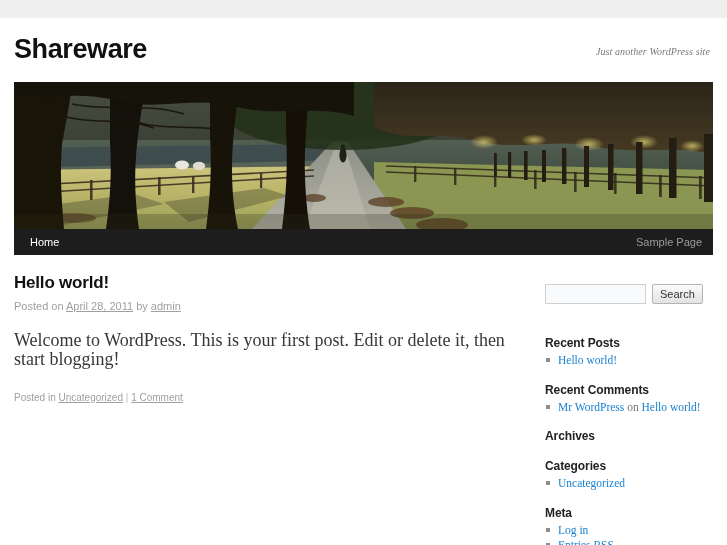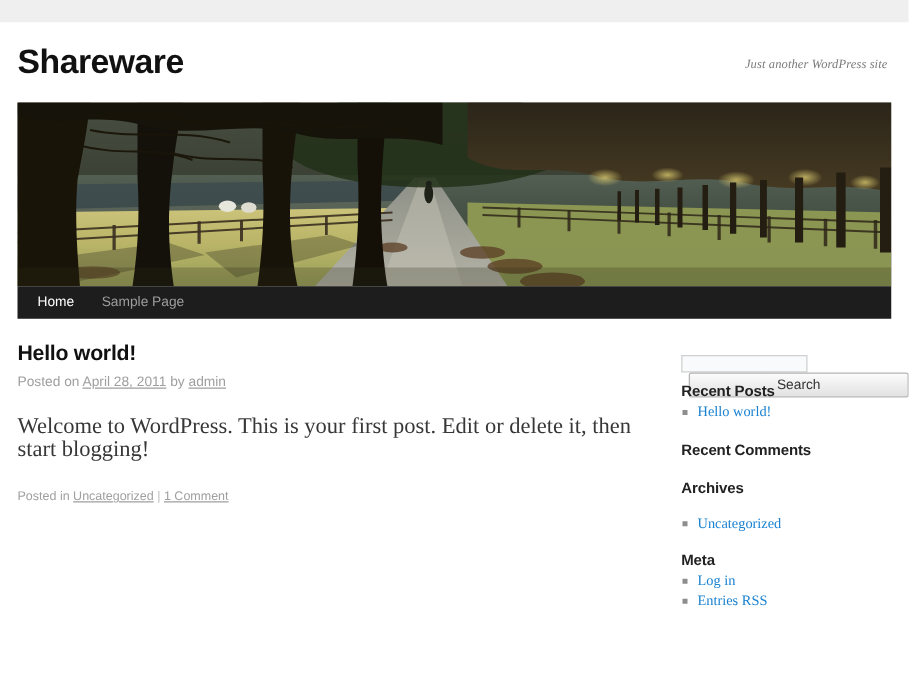--- a/index.html
+++ b/index.html
@@ -44,21 +44,21 @@
     background: #2f2a20;
   }
   .hdr-svg { display:block; width: 699px; height: 147px; }
 
   
   .main-nav {
     position: absolute; left: 14px; top: 229px;
     width: 699px; height: 26px;
     background: #1d1d1d;
   }
-  .nav-list { list-style: none; margin: 0; padding: 0; display: flex; height: 26px; }
+  .nav-list { list-style: none; margin: 0; padding: 0; display: flex; height: 26px; justify-content: space-between; }
   .nav-item {
     display: flex; align-items: center;
     padding: 0 11px;
     font-size: 11px; color: #9c9c9c; cursor: pointer;
     white-space: nowrap;
   }
   .nav-item:first-child { padding-left: 16px; }
   .nav-item.current { color: #ffffff; }
 
   
@@ -81,21 +81,21 @@
   .entry-footer {
     margin-top: 21px; font-size: 10px; color: #9f9f9f; line-height: 15px;
   }
   .entry-footer a { color: #9f9f9f; text-decoration: underline; }
   .sep { color: #bdbdbd; }
 
   
   .sidebar {
     position: absolute; left: 545px; top: 284px; width: 182px;
   }
-  .search-form { display: flex; align-items: stretch; height: 20px; margin-bottom: 1px; flex-direction: column; }
+  .search-form { display: flex; align-items: stretch; height: 20px; margin-bottom: 31px; }
   .search-field {
     width: 101px; height: 20px;
     border: 1px solid #d0d0d0;
     background: #f8fafb;
     font-family: "Liberation Sans", sans-serif;
     font-size: 11px; color: #444; padding: 0 4px;
     outline: none;
   }
   .search-submit {
     margin-left: 6px; height: 20px; padding: 0 7px;
@@ -322,27 +322,33 @@
       <h3 class="widget-title">Recent Posts</h3>
       <ul class="widget-list">
         <li>
           <a href="#">Hello world!</a>
         </li>
       </ul>
     </div>
 
     <div class="widget">
       <h3 class="widget-title">Recent Comments</h3>
+      <ul class="widget-list">
+        <li>
+          <a href="#">Mr WordPress</a><span class="plain"> on </span><a href="#">Hello world!</a>
+        </li>
+      </ul>
     </div>
 
     <div class="widget">
       <h3 class="widget-title">Archives</h3>
     </div>
 
     <div class="widget">
+      <h3 class="widget-title">Categories</h3>
       <ul class="widget-list">
         <li>
           <a href="#">Uncategorized</a>
         </li>
       </ul>
     </div>
 
     <div class="widget">
       <h3 class="widget-title">Meta</h3>
       <ul class="widget-list">

